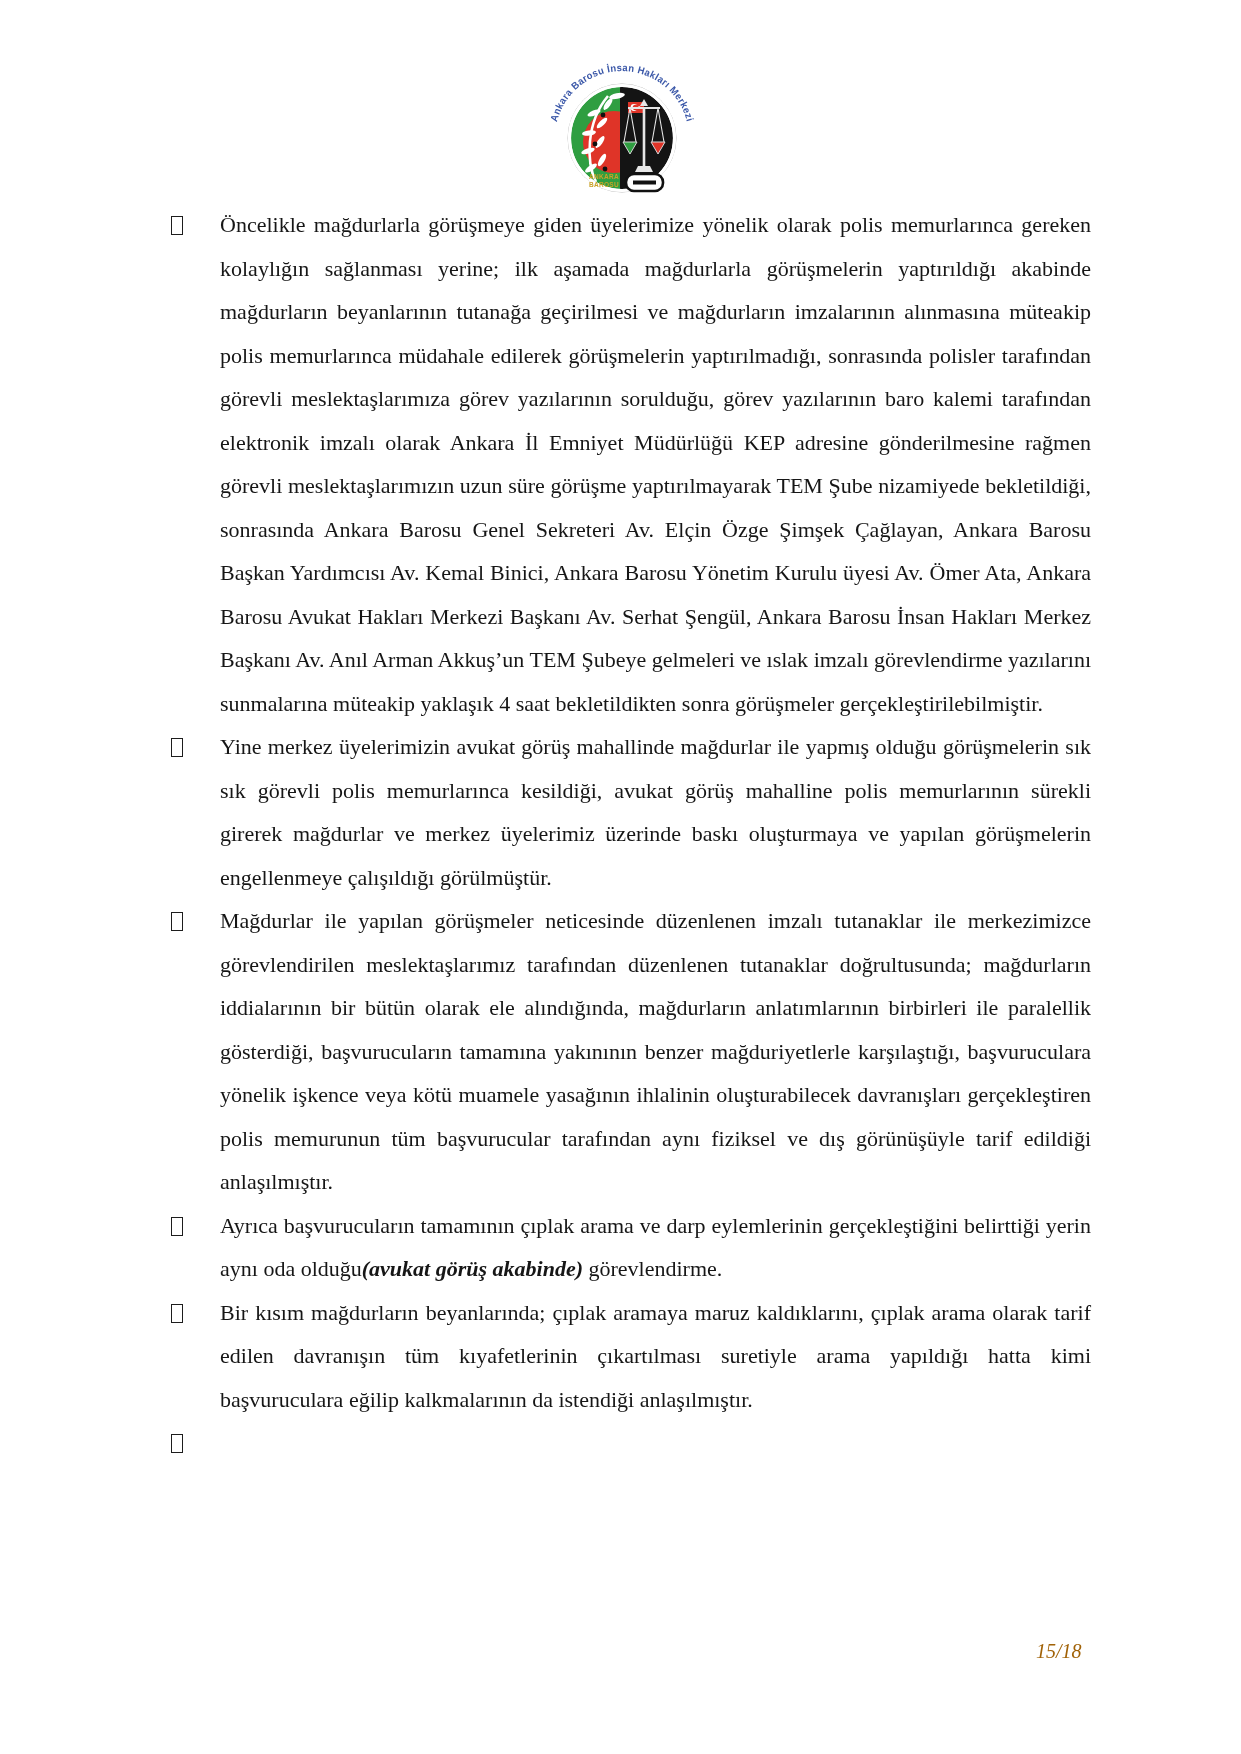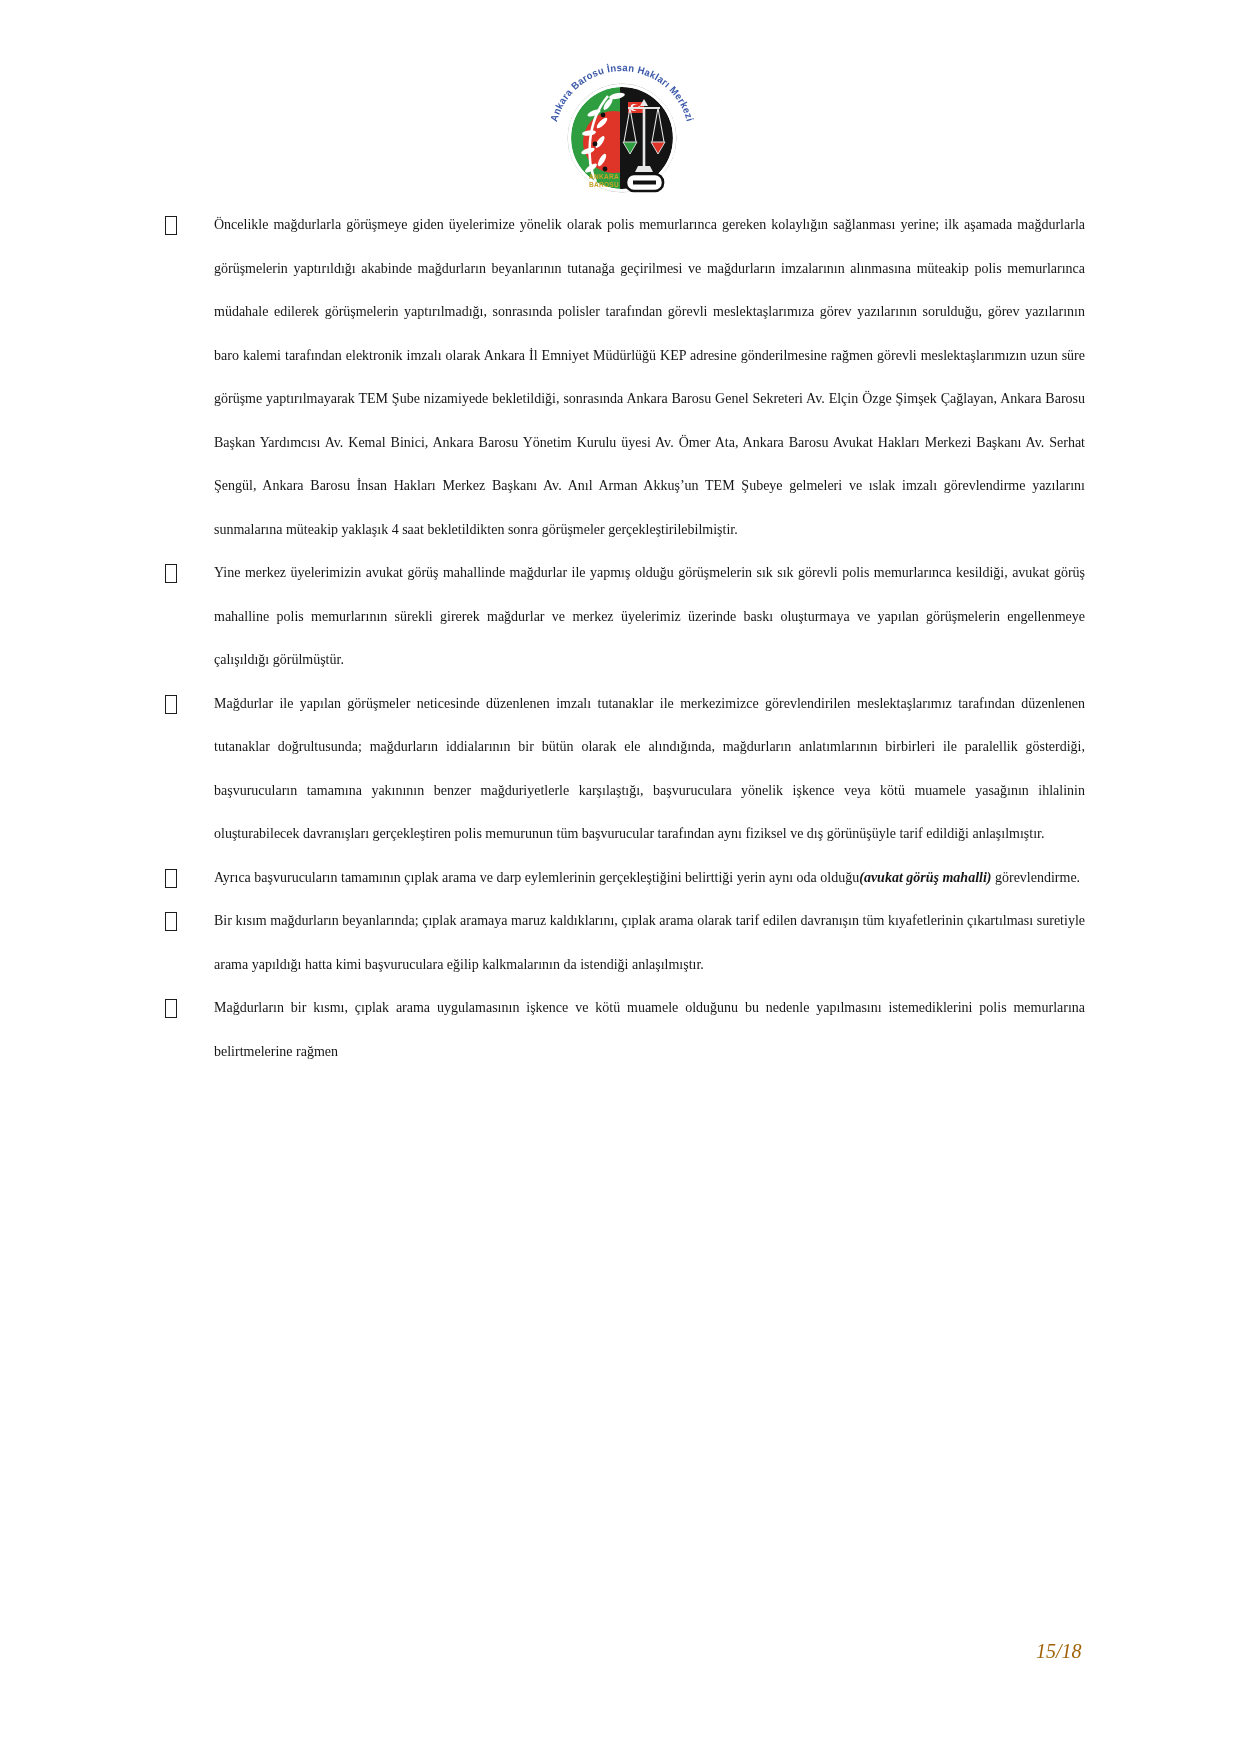--- a/index.html
+++ b/index.html
@@ -15,24 +15,24 @@
   }
   .logo-wrap {
     position: absolute;
     left: 496px;
     top: 50px;
     width: 250px;
     height: 150px;
   }
   .content {
     position: absolute;
-    left: 159px;
+    left: 165px;
     top: 203px;
     width: 926px;
-    font-size: 14px;
+    font-size: 22px;
     line-height: 43.5px;
     text-align: justify;
   }
   .bullet-item {
     position: relative;
     padding-left: 55px;
   }
   .bullet-marker {
     position: absolute;
     left: 6px;
@@ -154,30 +154,29 @@
       <span>Yine merkez üyelerimizin avukat görüş mahallinde mağdurlar ile yapmış olduğu görüşmelerin sık sık görevli polis memurlarınca kesildiği, avukat görüş mahalline polis memurlarının sürekli girerek mağdurlar ve merkez üyelerimiz üzerinde baskı oluşturmaya ve yapılan görüşmelerin engellenmeye çalışıldığı görülmüştür.</span>
     </div>
 
     <div class="bullet-item">
       <span class="bullet-marker"></span>
       <span>Mağdurlar ile yapılan görüşmeler neticesinde düzenlenen imzalı tutanaklar ile merkezimizce görevlendirilen meslektaşlarımız tarafından düzenlenen tutanaklar doğrultusunda; mağdurların iddialarının bir bütün olarak ele alındığında, mağdurların anlatımlarının birbirleri ile paralellik gösterdiği, başvurucuların tamamına yakınının benzer mağduriyetlerle karşılaştığı, başvuruculara yönelik işkence veya kötü muamele yasağının ihlalinin oluşturabilecek davranışları gerçekleştiren polis memurunun tüm başvurucular tarafından aynı fiziksel ve dış görünüşüyle tarif edildiği anlaşılmıştır.</span>
     </div>
 
     <div class="bullet-item">
       <span class="bullet-marker"></span>
-      <span>Ayrıca başvurucuların tamamının çıplak arama ve darp eylemlerinin gerçekleştiğini belirttiği yerin aynı oda olduğu</span><span class="italic-phrase">(avukat görüş mahalli)</span><span> görevlendirme.</span>
+      <span>Ayrıca başvurucuların tamamının çıplak arama ve darp eylemlerinin gerçekleştiğini belirttiği yerin aynı oda olduğu</span><span class="italic-phrase">(avukat görüş akabinde)</span><span> görevlendirme.</span>
     </div>
 
     <div class="bullet-item">
       <span class="bullet-marker"></span>
       <span>Bir kısım mağdurların beyanlarında; çıplak aramaya maruz kaldıklarını, çıplak arama olarak tarif edilen davranışın tüm kıyafetlerinin çıkartılması suretiyle arama yapıldığı hatta kimi başvuruculara eğilip kalkmalarının da istendiği anlaşılmıştır.</span>
     </div>
 
     <div class="bullet-item">
       <span class="bullet-marker"></span>
-      <span>Mağdurların bir kısmı, çıplak arama uygulamasının işkence ve kötü muamele olduğunu bu nedenle yapılmasını istemediklerini polis memurlarına belirtmelerine rağmen</span>
     </div>
 
   </div>
 
   <div class="page-number">15/18</div>
 
 </div>
 
 </body></html>

